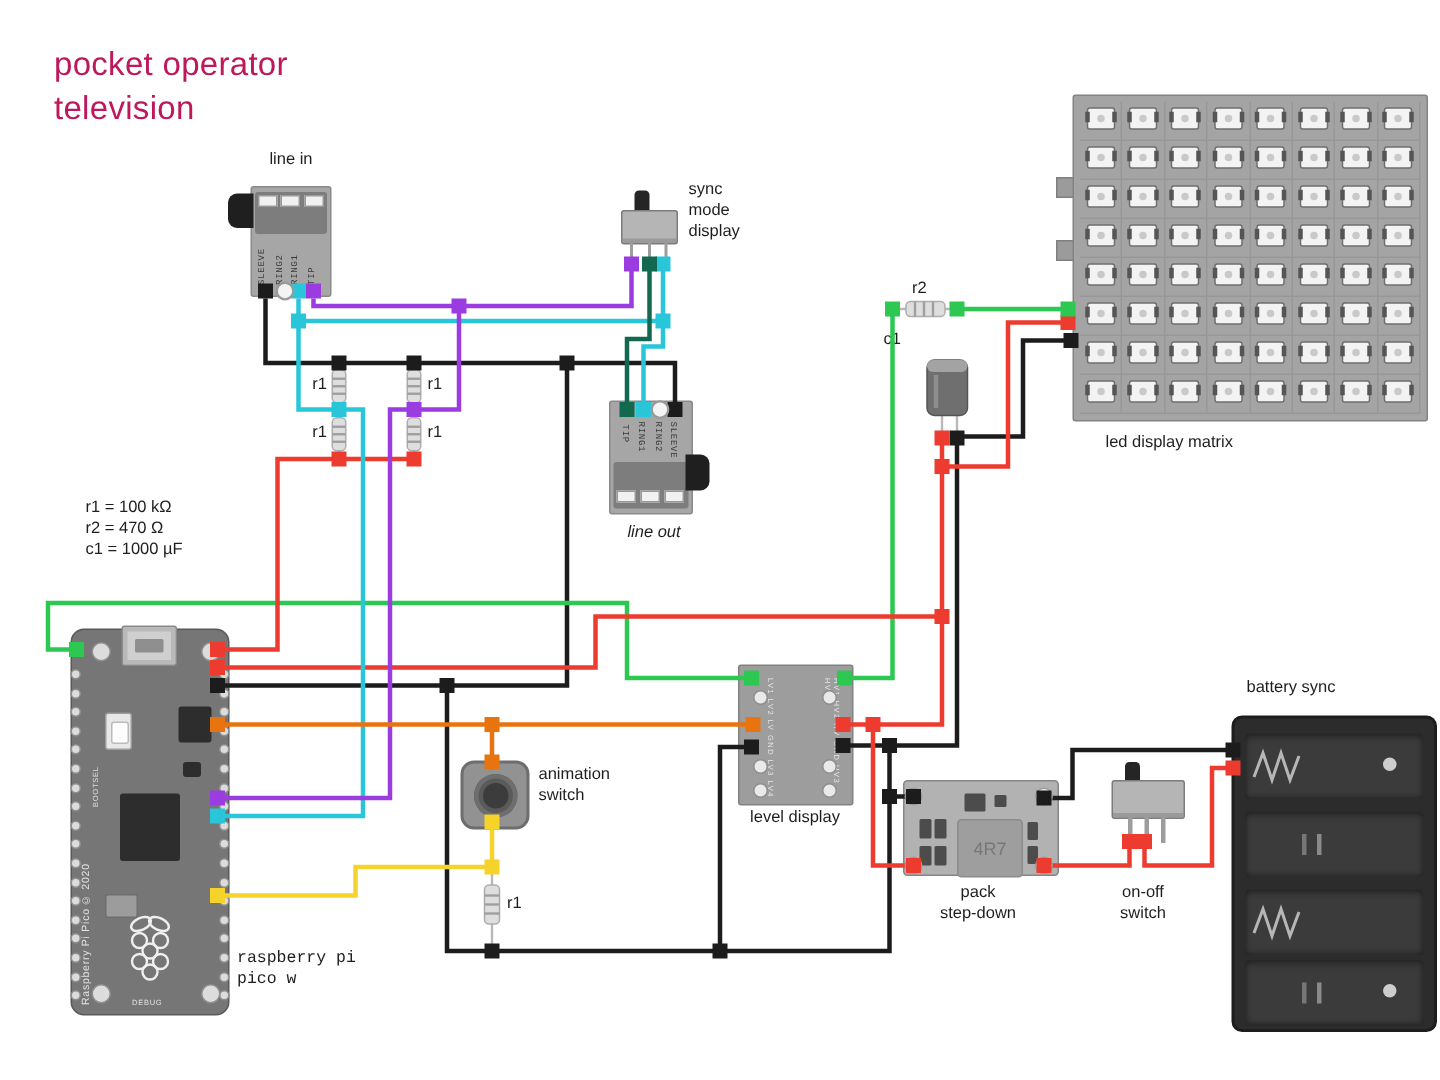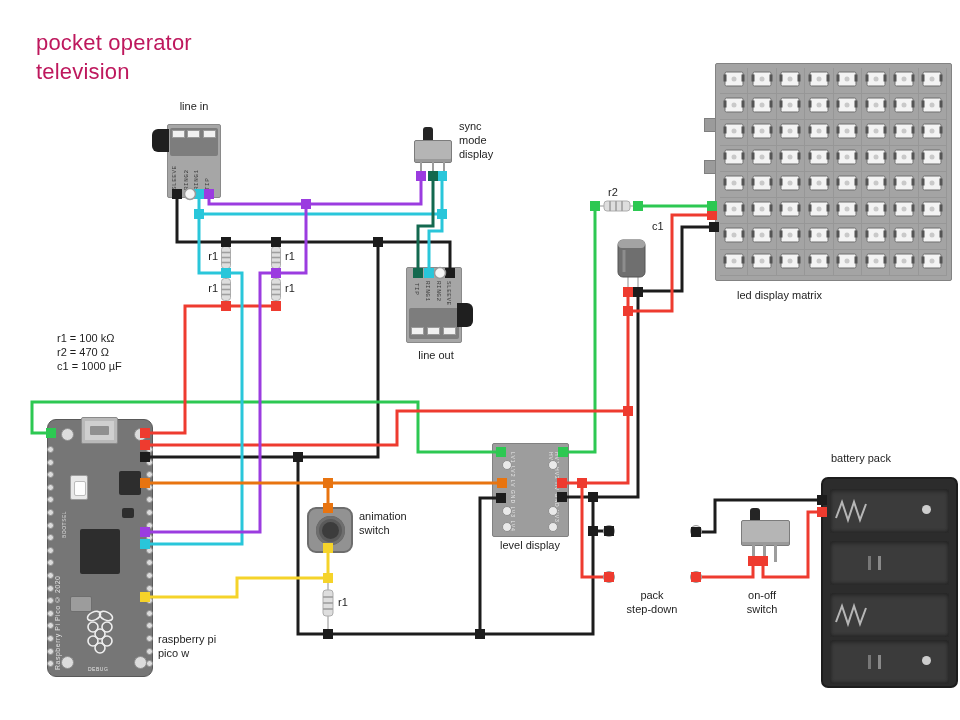--- a/index.html
+++ b/index.html
@@ -535,20 +535,31 @@
   <div id="shifter">
     <div class="ls-silk" style="left:17px;top:8px;height:80px;">LV1 LV2 LV GND LV3 LV4</div>
     <div class="ls-silk" style="left:55px;top:8px;height:80px;">HV1 HV2 HV GND HV3 HV4</div>
   </div>
 
   <div id="anim">
     <div class="ring"></div>
     <div class="cap"></div>
   </div>
 
+  <div id="buck">
+    <div id="inductor">4R7</div>
+    <div class="smd" style="left:10px;top:25px;width:8px;height:13px;"></div>
+    <div class="smd" style="left:20px;top:25px;width:8px;height:13px;"></div>
+    <div class="smd" style="left:10px;top:43px;width:8px;height:13px;"></div>
+    <div class="smd" style="left:20px;top:43px;width:8px;height:13px;"></div>
+    <div class="smd" style="left:82px;top:27px;width:7px;height:12px;"></div>
+    <div class="smd" style="left:82px;top:43px;width:7px;height:12px;"></div>
+    <div class="smd" style="left:40px;top:8px;width:14px;height:12px;"></div>
+    <div class="smd" style="left:60px;top:9px;width:8px;height:8px;"></div>
+  </div>
 
   <div class="switch-lever" style="left:750px;top:508px;width:10px;height:15px;"></div>
   <div class="switch-body" style="left:741px;top:520px;width:49px;height:26px;"></div>
   <div class="switch-leg" style="left:752px;top:545px;height:17px;"></div>
   <div class="switch-leg" style="left:763px;top:545px;height:17px;"></div>
   <div class="switch-leg" style="left:774px;top:545px;height:17px;"></div>
 
   <svg id="wire-svg" width="960" height="720">
       <polyline points="177,199 177,242 450,242 450,268" fill="none" stroke="#1c1c1c" stroke-width="3"></polyline>
       <polyline points="145,457 378,457 378,242" fill="none" stroke="#1c1c1c" stroke-width="3"></polyline>
@@ -688,33 +699,33 @@
       <rect x="140" y="592" width="10" height="10" fill="#f5d32a"></rect>
       <circle cx="190" cy="194" r="5.5" fill="#f4f4f4" stroke="#9a9a9a" stroke-width="1.5"></circle>
       <circle cx="440" cy="273" r="5.5" fill="#f4f4f4" stroke="#9a9a9a" stroke-width="1.5"></circle>
     </svg>
 
   <div class="lbl-layer">
     <div class="label center" style="left:159px;top:100px;width:70px;">line in</div>
     <div class="label" style="left:459px;top:120px;">sync
 mode
 display</div>
-    <div class="label center" style="left:400px;top:349px;width:72px;">line out</div>
+    <div class="label center" style="left:400px;top:349px;width:72px;font-style:italic;">line out</div>
     <div class="label" style="left:737px;top:289px;">led display matrix</div>
-    <div class="label" style="left:831px;top:452px;">battery pack</div>
+    <div class="label" style="left:831px;top:452px;">battery sync</div>
     <div class="label center" style="left:480px;top:539px;width:100px;">level display</div>
     <div class="label" style="left:359px;top:510px;">animation
 switch</div>
     <div class="label center" style="left:600px;top:589px;width:104px;">pack
 step-down</div>
     <div class="label center" style="left:712px;top:589px;width:100px;">on-off
 switch</div>
-    <div class="label" style="left:158px;top:633px;">raspberry pi
+    <div class="label" style="left:158px;top:633px;font-family:Liberation Mono, monospace;">raspberry pi
 pico w</div>
     <div class="label right" style="left:196px;top:250px;width:22px;">r1</div>
     <div class="label right" style="left:196px;top:282px;width:22px;">r1</div>
     <div class="label" style="left:285px;top:250px;">r1</div>
     <div class="label" style="left:285px;top:282px;">r1</div>
     <div class="label" style="left:338px;top:596px;">r1</div>
     <div class="label" style="left:608px;top:186px;">r2</div>
-    <div class="label" style="left:652px;top:220px;">c1</div>
+    <div class="label" style="left:589px;top:220px;">c1</div>
   </div>
 </div>
 
 </body></html>

